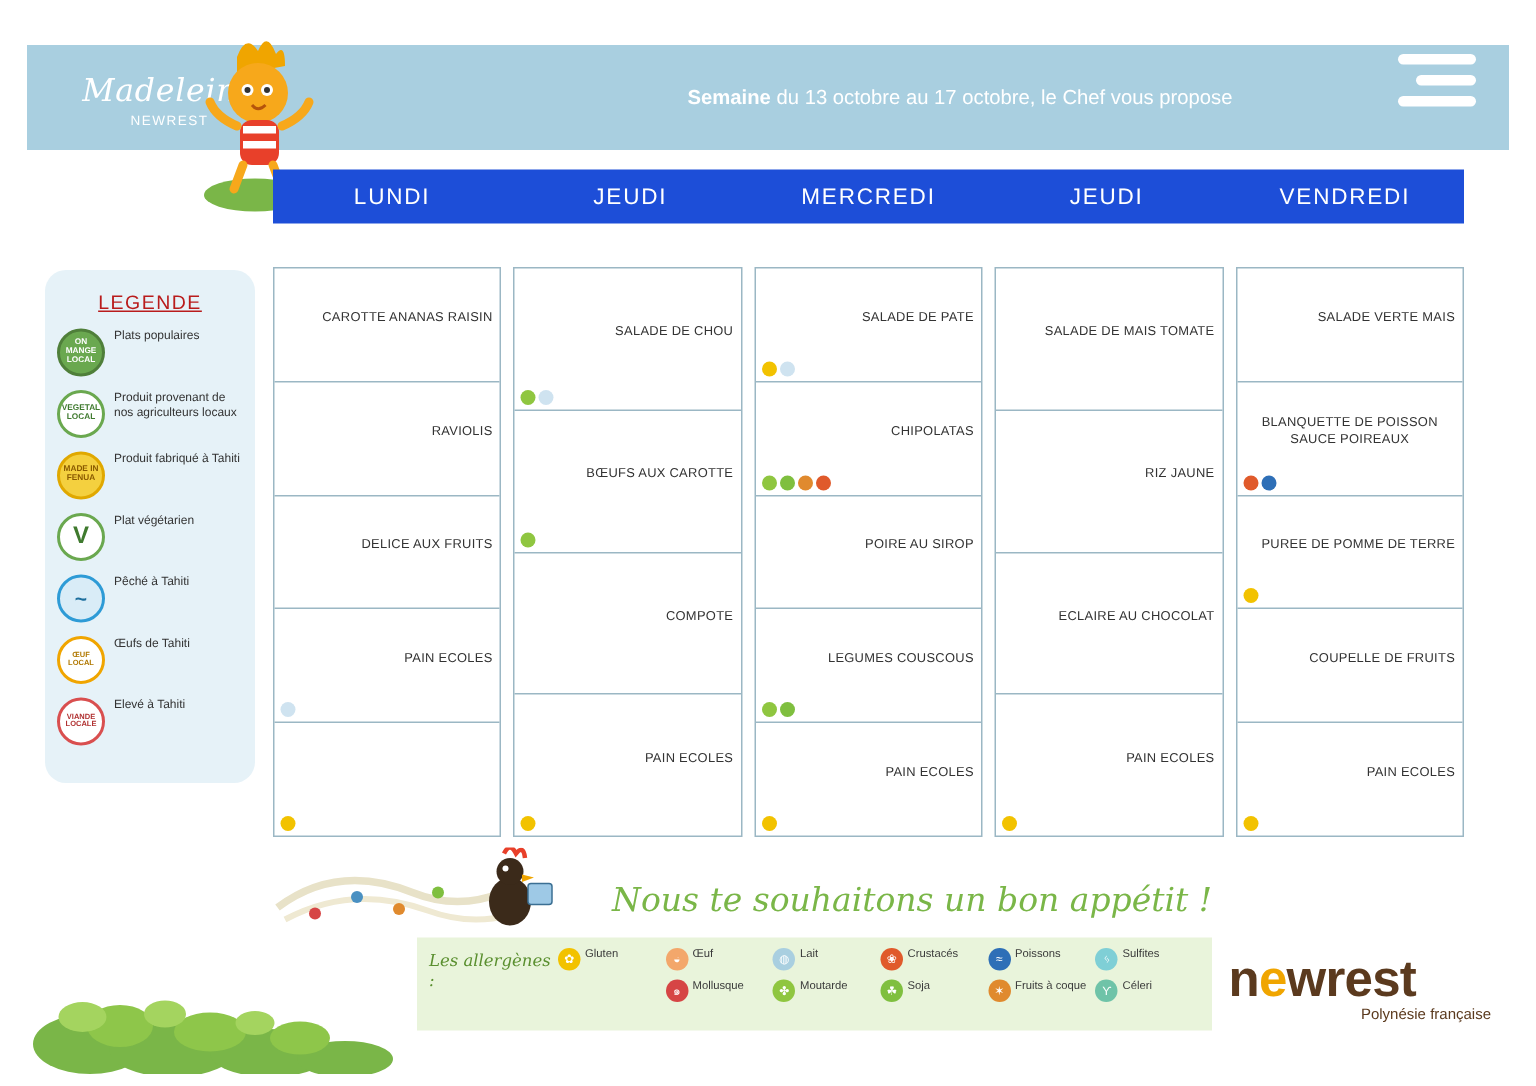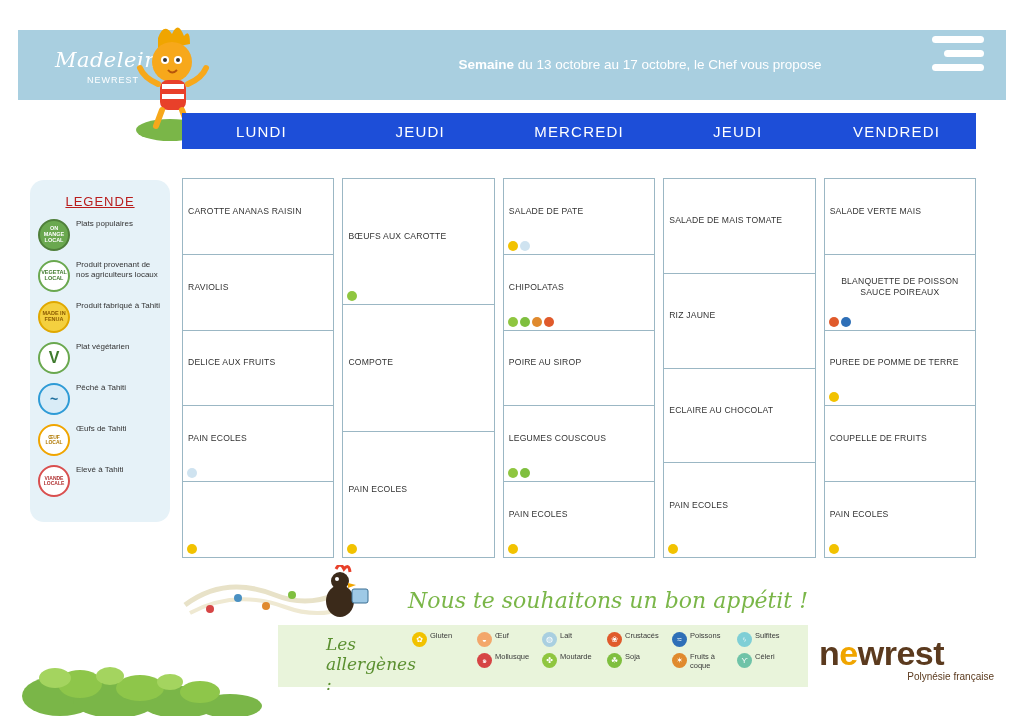--- a/index.html
+++ b/index.html
@@ -154,21 +154,21 @@
     flex-direction: column;
     border: 1px solid #9bb7c4;
     background: #ffffff;
   }
   .menu-cell {
     flex: 1;
     border-bottom: 1px solid #9bb7c4;
     position: relative;
     display: flex;
     align-items: center;
-    justify-content: flex-start;
+    justify-content: flex-end;
     padding: 2px 5px 12px 5px;
   }
   .menu-cell:last-child { border-bottom: none; }
   .dish {
     font-size: 8.6px;
     color: #333333;
     text-align: center;
     line-height: 1.3;
     letter-spacing: 0.2px;
   }
@@ -213,25 +213,24 @@
     width: 530px; height: 62px;
     background: #e9f4db;
     display: flex;
     align-items: flex-start;
     padding: 7px 8px;
   }
   .allergen-title {
     font-family: "DejaVu Serif", serif;
     font-style: italic;
     color: #5a8f2f;
-    font-size: 17px;
+    font-size: 11px;
     width: 86px;
     flex: 0 0 86px;
     padding-top: 2px;
-    margin-left: 40px;
   }
   .allergen-cols {
     display: flex;
     flex: 1;
     gap: 2px;
   }
   .allergen-col {
     display: flex;
     flex-direction: column;
     gap: 6px;
@@ -394,20 +393,27 @@
     </div>
     <div class="menu-cell">
       <div class="dish"></div>
       <div class="allergen-row">
           <span class="a-dot a-gluten"></span>
         </div>
     </div>
   </div>
 
   <div class="day-column">
+    <div class="menu-cell">
+      <div class="dish">SALADE DE CHOU</div>
+      <div class="allergen-row">
+          <span class="a-dot a-moutarde"></span>
+          <span class="a-dot a-lait"></span>
+        </div>
+    </div>
     <div class="menu-cell">
       <div class="dish">BŒUFS AUX CAROTTE</div>
       <div class="allergen-row">
           <span class="a-dot a-moutarde"></span>
         </div>
     </div>
     <div class="menu-cell">
       <div class="dish">COMPOTE</div>
       <div class="allergen-row"></div>
     </div>

